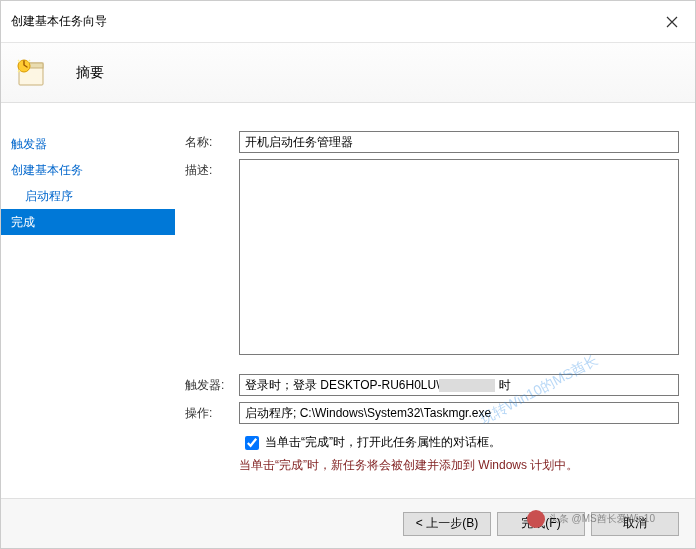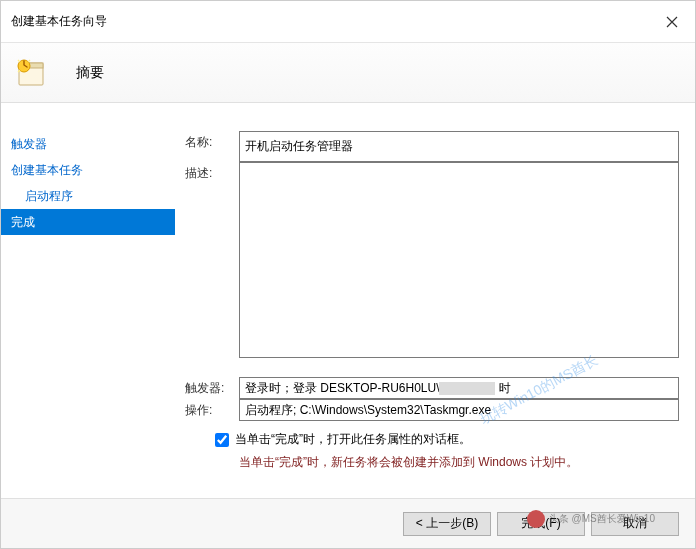--- a/index.html
+++ b/index.html
@@ -70,36 +70,37 @@
   color: #fff;
 }
 
 .content {
   flex: 1;
   padding: 28px 16px 10px 10px;
 }
 .row {
   display: flex;
   align-items: flex-start;
+  margin-bottom: 6px;
 }
 .row .label {
   width: 54px;
   text-align: left;
   padding-top: 3px;
   color: #333;
 }
 .row .field { flex: 1; }
 .text-input {
   width: 100%;
   border: 1px solid #7a7a7a;
   padding: 3px 5px;
   font-size: 12px;
   font-family: inherit;
   background: #fff;
-  height: 31px;
+  height: 22px;
 }
 .textarea {
   width: 100%;
   height: 196px;
   border: 1px solid #7a7a7a;
   background: #fff;
   resize: none;
   font-family: inherit;
   font-size: 12px;
   padding: 3px 5px;
@@ -112,21 +113,21 @@
   height: 22px;
   background: #fff;
   line-height: 14px;
   white-space: nowrap;
   overflow: hidden;
   position: relative;
 }
 .checkbox-row {
   display: flex;
   align-items: center;
-  margin: 10px 0 4px 30px;
+  margin: 10px 0 4px 60px;
   gap: 6px;
 }
 .checkbox-row input[type=checkbox]{
   width: 14px; height: 14px;
 }
 .note-row {
   margin: 6px 0 0 54px;
   color: #7f1d1d;
 }
 

